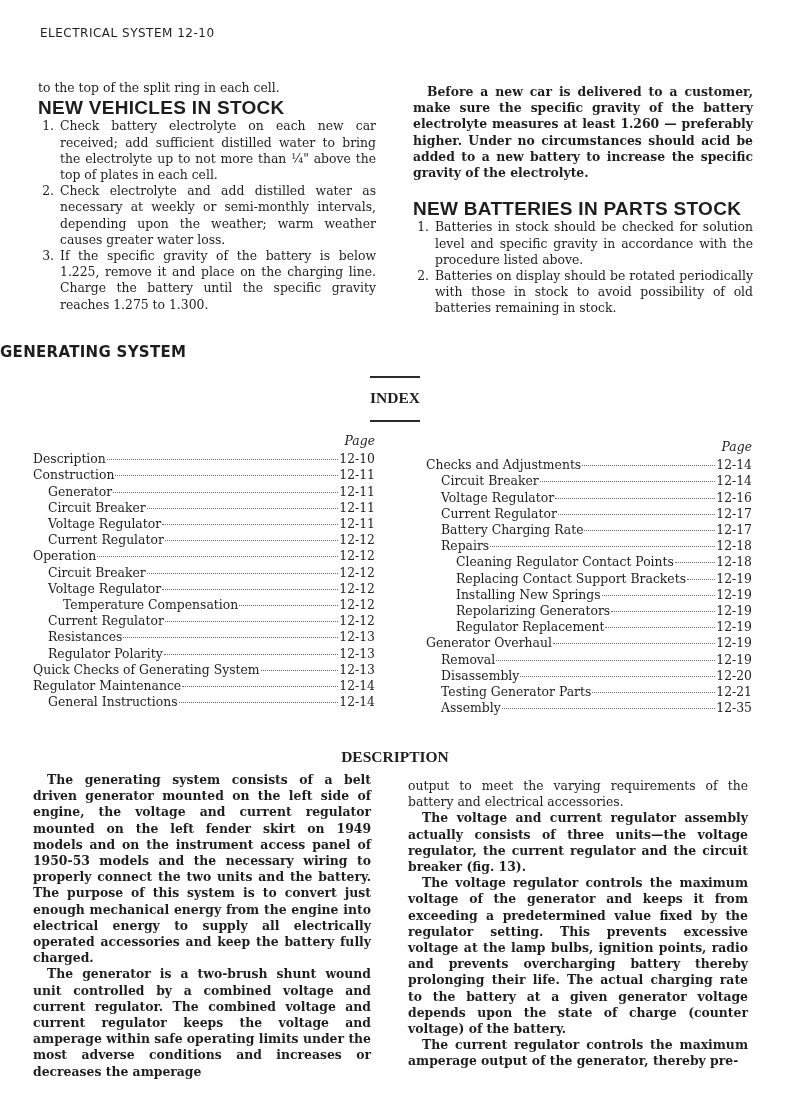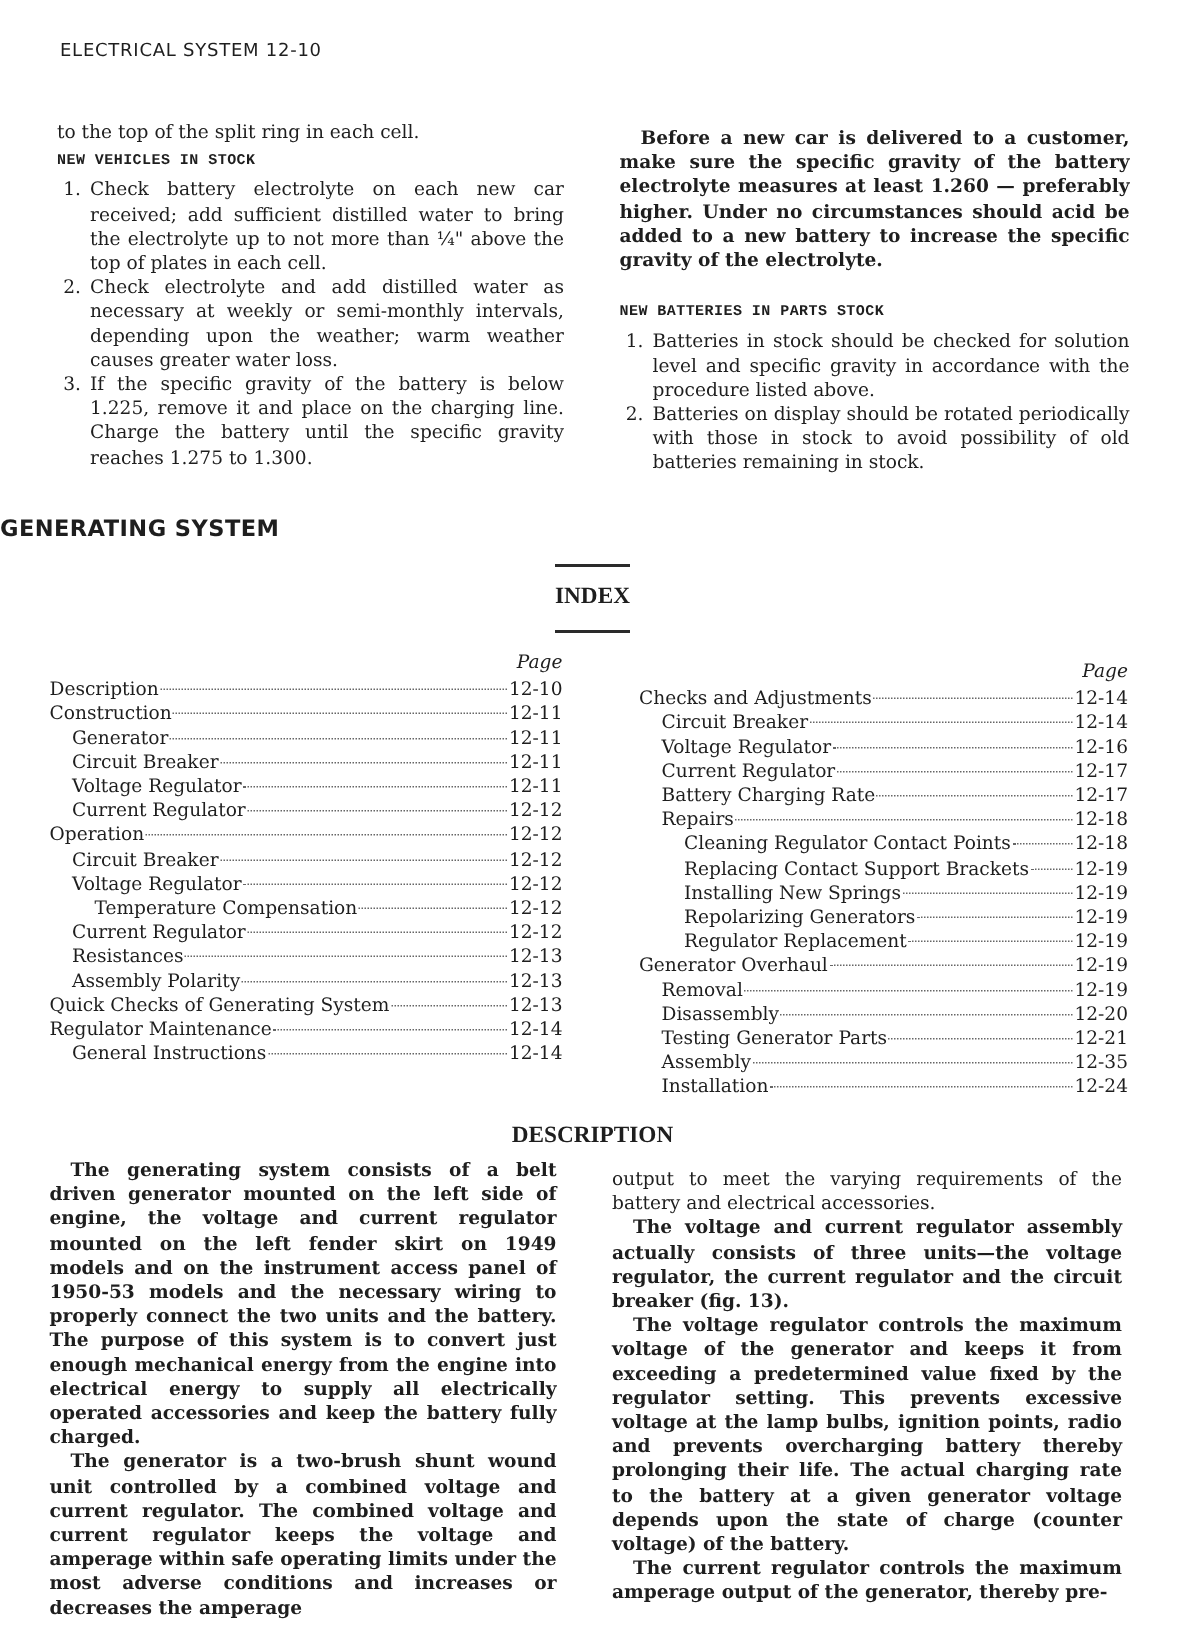--- a/index.html
+++ b/index.html
@@ -11,22 +11,22 @@
   .abs { position: absolute; }
   .running-head {
     left: 40px; top: 26px;
     font-family: "DejaVu Sans", "Liberation Sans", sans-serif;
     font-weight: normal; font-size: 12px; letter-spacing: 0.5px;
   }
   .col { position: absolute; font-size: 12.4px; line-height: 16.2px; }
   .col p { margin: 0; text-align: justify; }
   .indent { text-indent: 14px; font-weight: bold; }
   .sub-head {
-    font-family: Liberation Mono, monospace;
-    font-weight: bold; font-size: 10px; letter-spacing: 0.3px;
+    font-family: Liberation Sans, sans-serif;
+    font-weight: bold; font-size: 19px; letter-spacing: 0.3px;
     margin: 4px 0 2px 0;
   }
   ol.steps { margin: 0; padding: 0; list-style: none; }
   ol.steps li { display: flex; text-align: justify; }
   ol.steps .num { width: 22px; flex: 0 0 22px; text-align: right; padding-right: 6px; box-sizing: border-box; }
   ol.steps .txt { flex: 1; text-align: justify; }
   .section-title {
     left: 0; width: 790px; top: 343px; 
     font-family: "DejaVu Sans", "Liberation Sans", sans-serif;
     font-weight: bold; font-size: 15px; letter-spacing: 0.3px;
@@ -156,21 +156,21 @@
         <span class="lbl">Current Regulator</span>
         <span class="dots"></span>
         <span class="pg">12-12</span>
       </div>
       <div class="toc-row l1">
         <span class="lbl">Resistances</span>
         <span class="dots"></span>
         <span class="pg">12-13</span>
       </div>
       <div class="toc-row l1">
-        <span class="lbl">Assembly Polarity</span>
+        <span class="lbl">Regulator Polarity</span>
         <span class="dots"></span>
         <span class="pg">12-13</span>
       </div>
       <div class="toc-row l0">
         <span class="lbl">Quick Checks of Generating System</span>
         <span class="dots"></span>
         <span class="pg">12-13</span>
       </div>
       <div class="toc-row l0">
         <span class="lbl">Regulator Maintenance</span>
@@ -260,25 +260,20 @@
       </div>
       <div class="toc-row l1">
         <span class="lbl">Testing Generator Parts</span>
         <span class="dots"></span>
         <span class="pg">12-21</span>
       </div>
       <div class="toc-row l1">
         <span class="lbl">Assembly</span>
         <span class="dots"></span>
         <span class="pg">12-35</span>
-      </div>
-      <div class="toc-row l1">
-        <span class="lbl">Installation</span>
-        <span class="dots"></span>
-        <span class="pg">12-24</span>
       </div>
     </div>
 </div>
 
 <div class="abs desc-title">DESCRIPTION</div>
 
 <div class="col" style="left:33px; top:772px; width:338px;">
   <p class="indent">The generating system consists of a belt driven generator mounted on the left side of engine, the voltage and current regulator mounted on the left fender skirt on 1949 models and on the instrument access panel of 1950-53 models and the necessary wiring to properly connect the two units and the battery. The purpose of this system is to convert just enough mechanical energy from the engine into electrical energy to supply all electrically operated accessories and keep the battery fully charged.</p>
   <p class="indent">The generator is a two-brush shunt wound unit controlled by a combined voltage and current regulator. The combined voltage and current regulator keeps the voltage and amperage within safe operating limits under the most adverse conditions and increases or decreases the amperage</p>
 </div>

